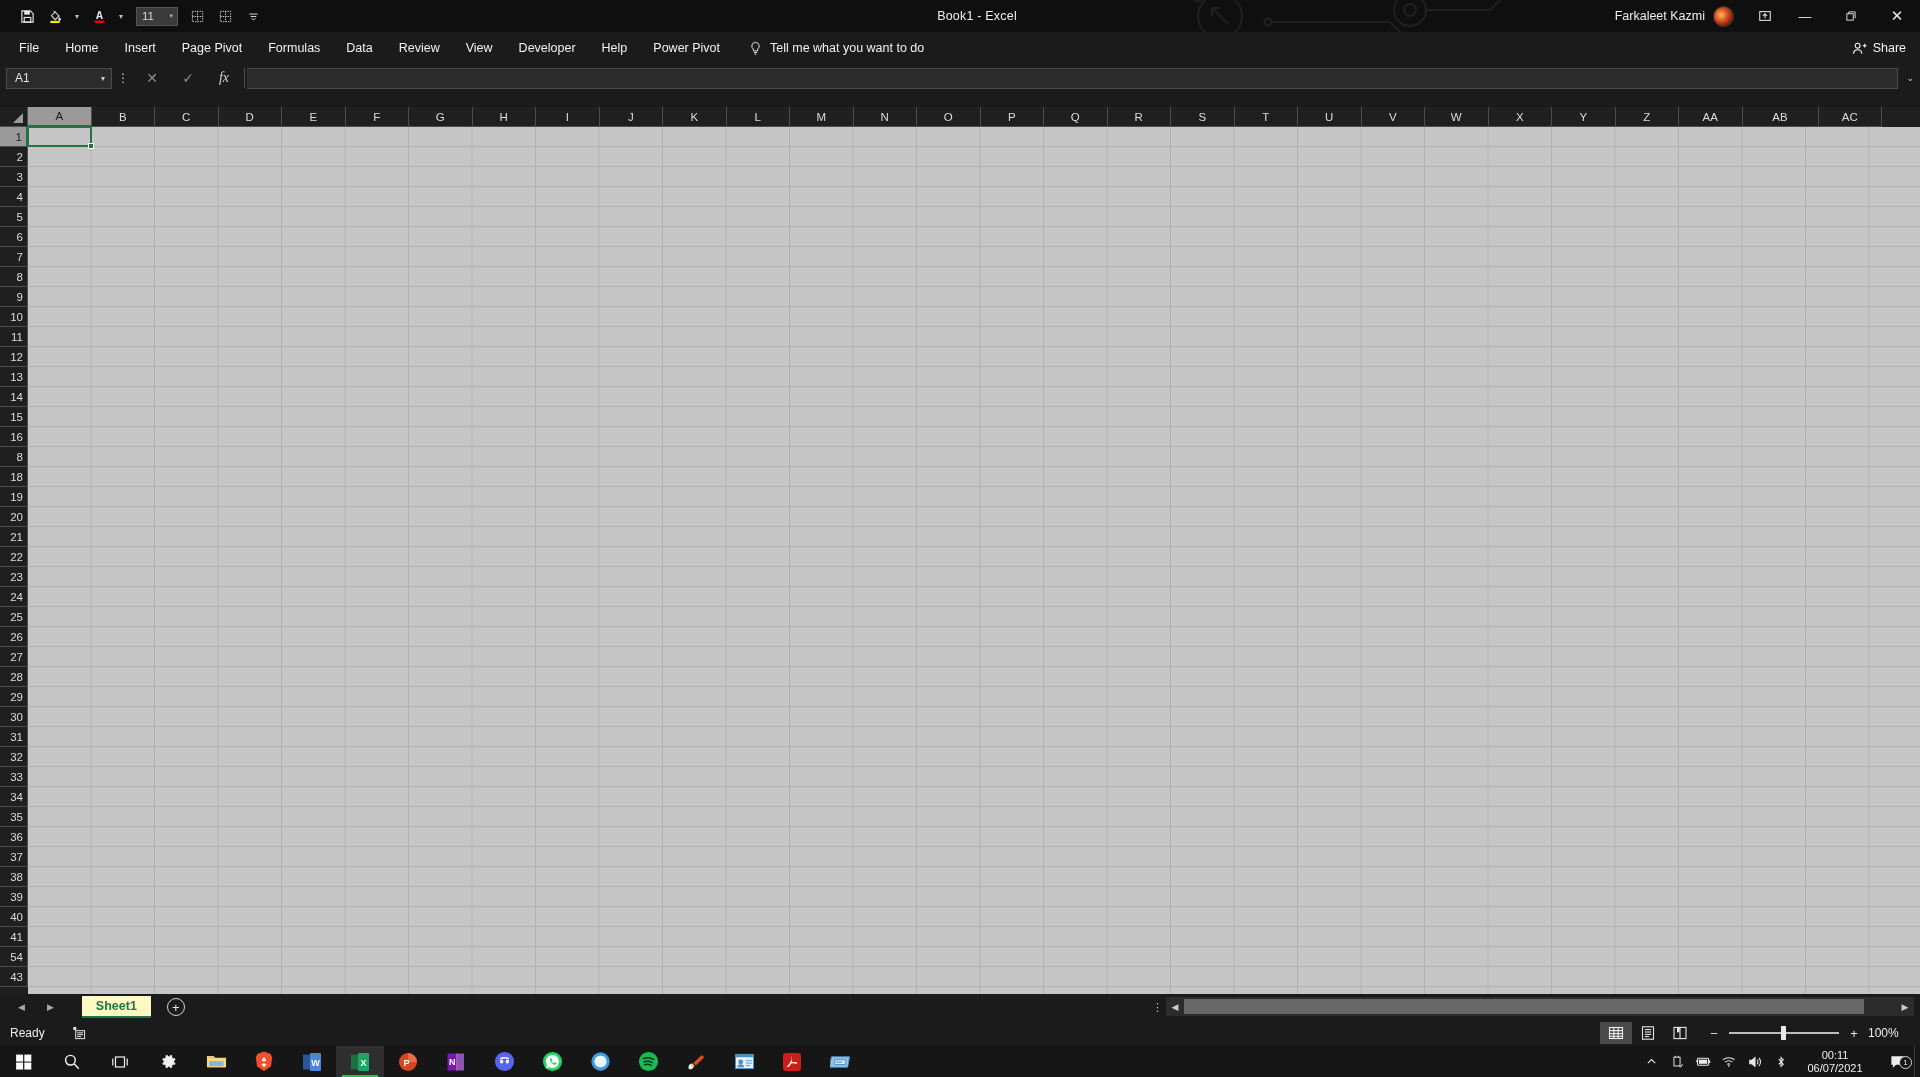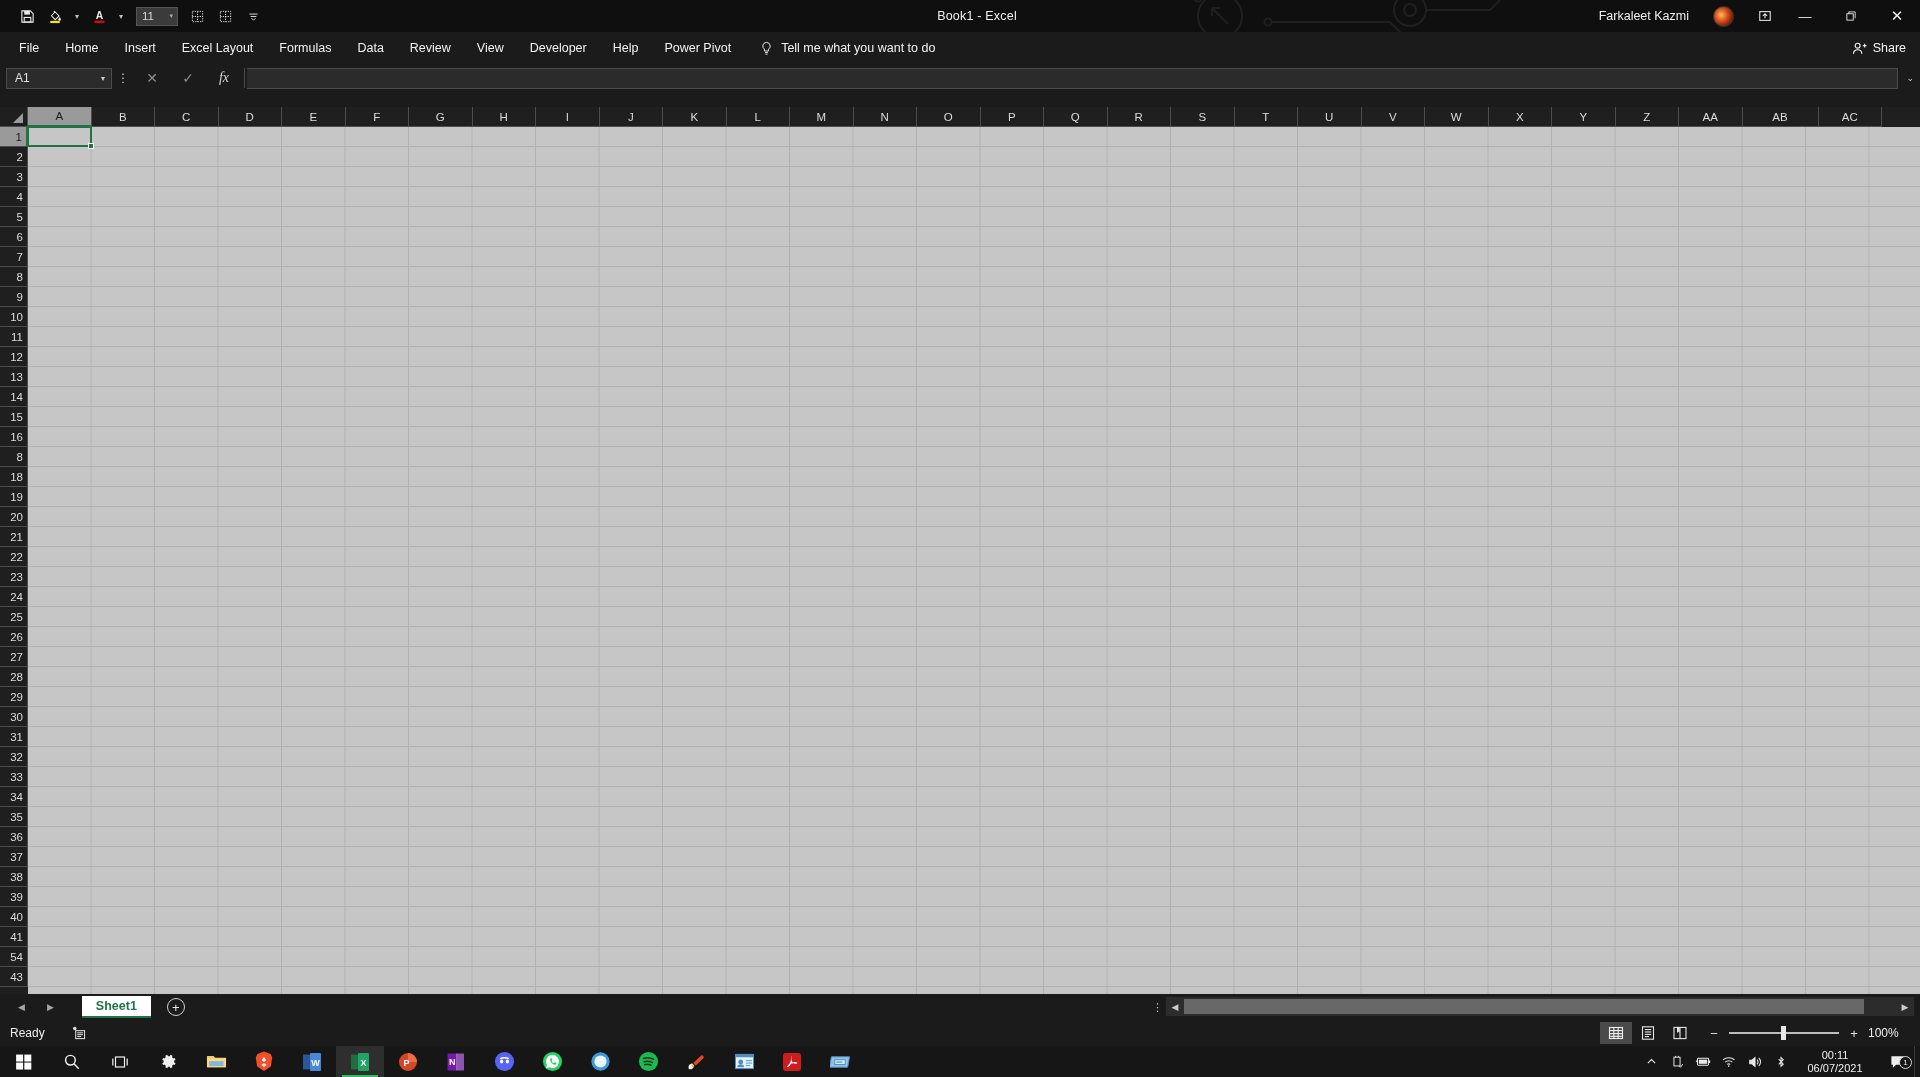--- a/index.html
+++ b/index.html
@@ -51,21 +51,21 @@
   
   .circuit {
     position: absolute; right: 330px; top: -20px; width: 430px; height: 76px;
     opacity: .55; pointer-events: none;
   }
 
   .title-right {
     position: absolute; right: 0; top: 0; height: 32px;
     display: flex; align-items: center; z-index: 6;
   }
-  .user-name { font-size: 12.5px; color: #efefef; margin-right: 24px; }
+  .user-name { font-size: 12.5px; color: #efefef; margin-right: 8px; }
   .avatar {
     width: 21px; height: 21px; border-radius: 50%;
     background: radial-gradient(circle at 38% 42%, #ffbb66 0%, #d8521c 38%, #7c1d07 72%, #2a0a03 100%);
     margin-right: 14px; border: 1px solid #3a3a3a;
   }
   .ribbon-display { width: 34px; height: 32px; display:flex; align-items:center; justify-content:center; color:#e8e8e8; }
   .wbtn { width: 46px; height: 32px; display: flex; align-items: center; justify-content: center; color: #ececec; }
 
   
   .ribbon {
@@ -167,21 +167,21 @@
 
   
   .tabbar {
     position: absolute; top: 994px; left: 0; width: 1920px; height: 26px;
     background: #1b1b1b; display: flex; align-items: center;
   }
   .navarrows { display: flex; align-items: center; margin-left: 18px; gap: 22px; }
   .navarrow { color: #a5a5a5; font-size: 9px; }
   .sheettab {
     margin-left: 28px; height: 22px; padding: 0 14px;
-    background: #ffffff; color: #217346;
+    background: #fef9c3; color: #217346;
     font-size: 12.5px; font-weight: bold;
     display: flex; align-items: center;
     border-bottom: 2px solid #217346;
   }
   .addsheet {
     margin-left: 16px; width: 18px; height: 18px; border-radius: 50%;
     border: 1.3px solid #d0d0d0; color: #e8e8e8;
     display: flex; align-items: center; justify-content: center;
     font-size: 13px; line-height: 1;
   }
@@ -337,21 +337,21 @@
       </svg>
     </span>
     <span class="wbtn close" style="font-size:15px;">✕</span>
   </div>
 </div>
 
 <div class="ribbon">
   <div class="rtab">File</div>
   <div class="rtab">Home</div>
   <div class="rtab">Insert</div>
-  <div class="rtab">Excel Layout</div>
+  <div class="rtab">Page Pivot</div>
   <div class="rtab">Formulas</div>
   <div class="rtab">Data</div>
   <div class="rtab">Review</div>
   <div class="rtab">View</div>
   <div class="rtab">Developer</div>
   <div class="rtab">Help</div>
   <div class="rtab">Power Pivot</div>
 
   <div class="tellme">
     <span class="bulb">

